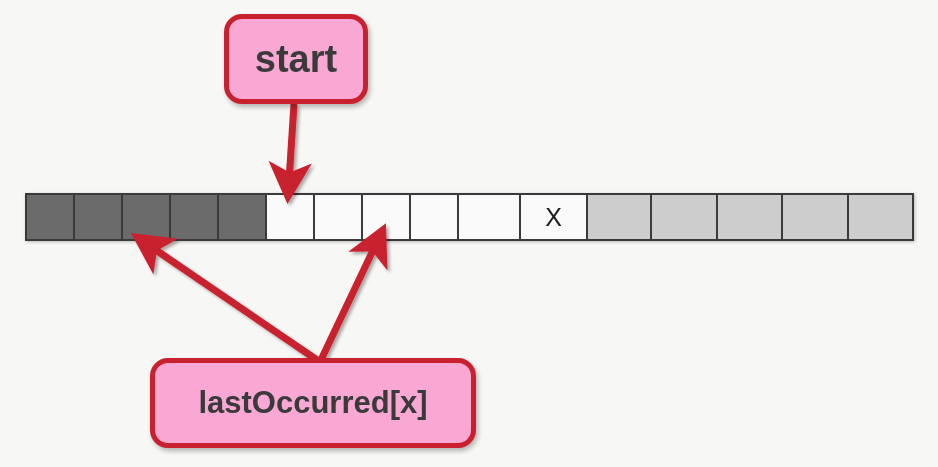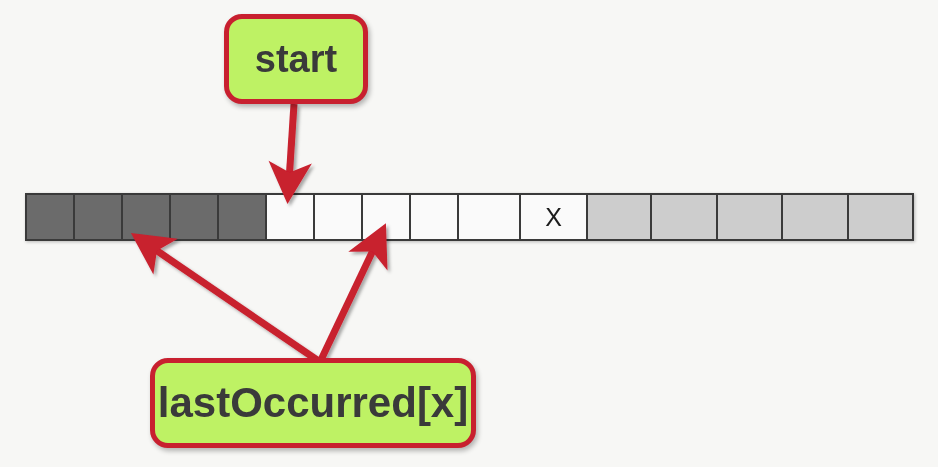--- a/index.html
+++ b/index.html
@@ -46,42 +46,42 @@
   .cell:last-child { border-right: none; }
   .cell.dark  { background: #6b6b6b; }
   .cell.empty { background: #fafafa; }
   .cell.light { background: #cdcdcd; }
 
   
   .bubble {
     position: absolute;
     border: 5px solid #c8202f;
     border-radius: 18px;
-    background: #bef264;
+    background: #f9a8d4;
     display: flex;
     align-items: center;
     justify-content: center;
     font-weight: bold;
     color: #3a3a3a;
     box-shadow: 2px 3px 5px rgba(0,0,0,0.28);
     box-sizing: border-box;
   }
   #start-bubble {
     left: 224px;
     top: 14px;
     width: 144px;
     height: 90px;
     font-size: 38px;
   }
   #last-bubble {
     left: 150px;
     top: 358px;
     width: 326px;
     height: 90px;
-    font-size: 42px;
+    font-size: 31px;
   }
 
   
   #arrows {
     position: absolute;
     left: 0;
     top: 0;
     width: 938px;
     height: 467px;
     pointer-events: none;

